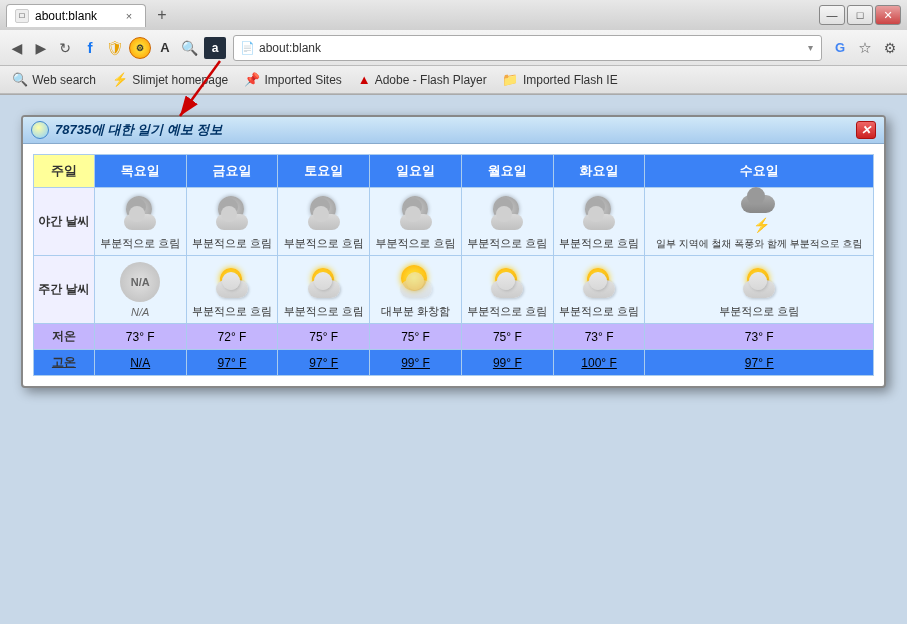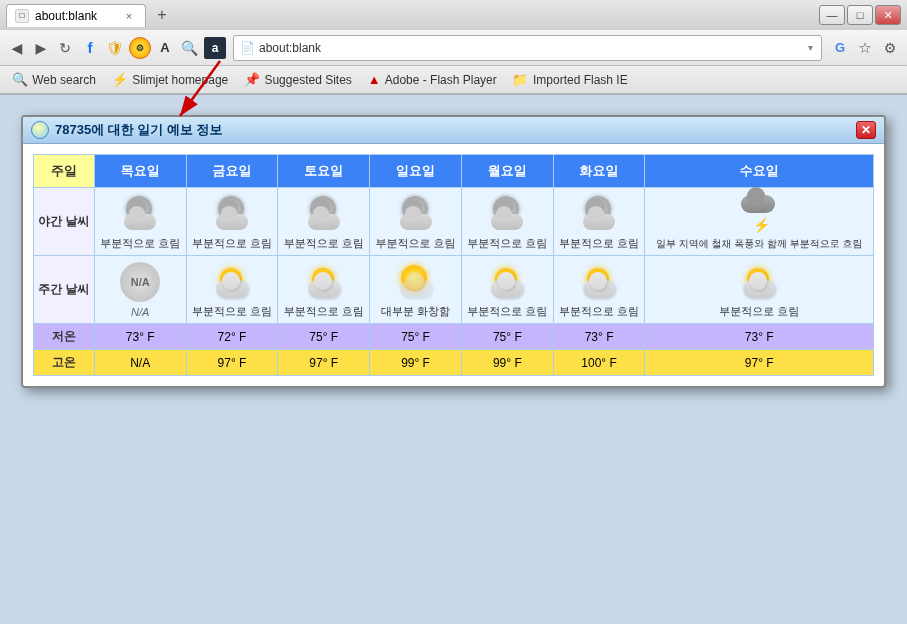--- a/index.html
+++ b/index.html
@@ -248,20 +248,21 @@
     }
 
     .dialog-title-bar {
       display: flex;
       align-items: center;
       justify-content: space-between;
       background: linear-gradient(to bottom, #d0e8f8, #a8ccee);
       padding: 4px 8px;
       border-bottom: 1px solid #88aacc;
       border-radius: 2px 2px 0 0;
+      font-style: italic;
     }
 
     .dialog-title-left {
       display: flex;
       align-items: center;
       gap: 6px;
       font-size: 13px;
       color: #003366;
       font-weight: bold;
     }
@@ -479,21 +480,22 @@
       left: 14px;
       font-size: 14px;
       color: #ffcc00;
     }
 
     .temp-row td {
       background: #c4b5fd;
     }
 
     .high-row td {
-      background: #fde047;
+      background: #3b82f6;
+      text-decoration: underline;
     }
 
     .weather-label {
       font-size: 11px;
       color: #333;
       margin-top: 2px;
     }
 
     .na-text {
       font-size: 11px;
@@ -553,21 +555,21 @@
     <div class="bookmark-item">
       <span class="bookmark-icon">🔍</span>
       <span>Web search</span>
     </div>
     <div class="bookmark-item">
       <span class="bookmark-icon">⚡</span>
       <span>Slimjet homepage</span>
     </div>
     <div class="bookmark-item">
       <span class="bookmark-icon" style="color:#e8a000;">📌</span>
-      <span>Suggested Sites</span>
+      <span>Imported Sites</span>
     </div>
     <div class="bookmark-item">
       <span class="bookmark-icon" style="color:#cc0000;">▲</span>
       <span>Adobe - Flash Player</span>
     </div>
     <div class="bookmark-item">
       <span class="bookmark-icon" style="color:#d4a000;">📁</span>
       <span>Imported Flash IE</span>
     </div>
   </div>

